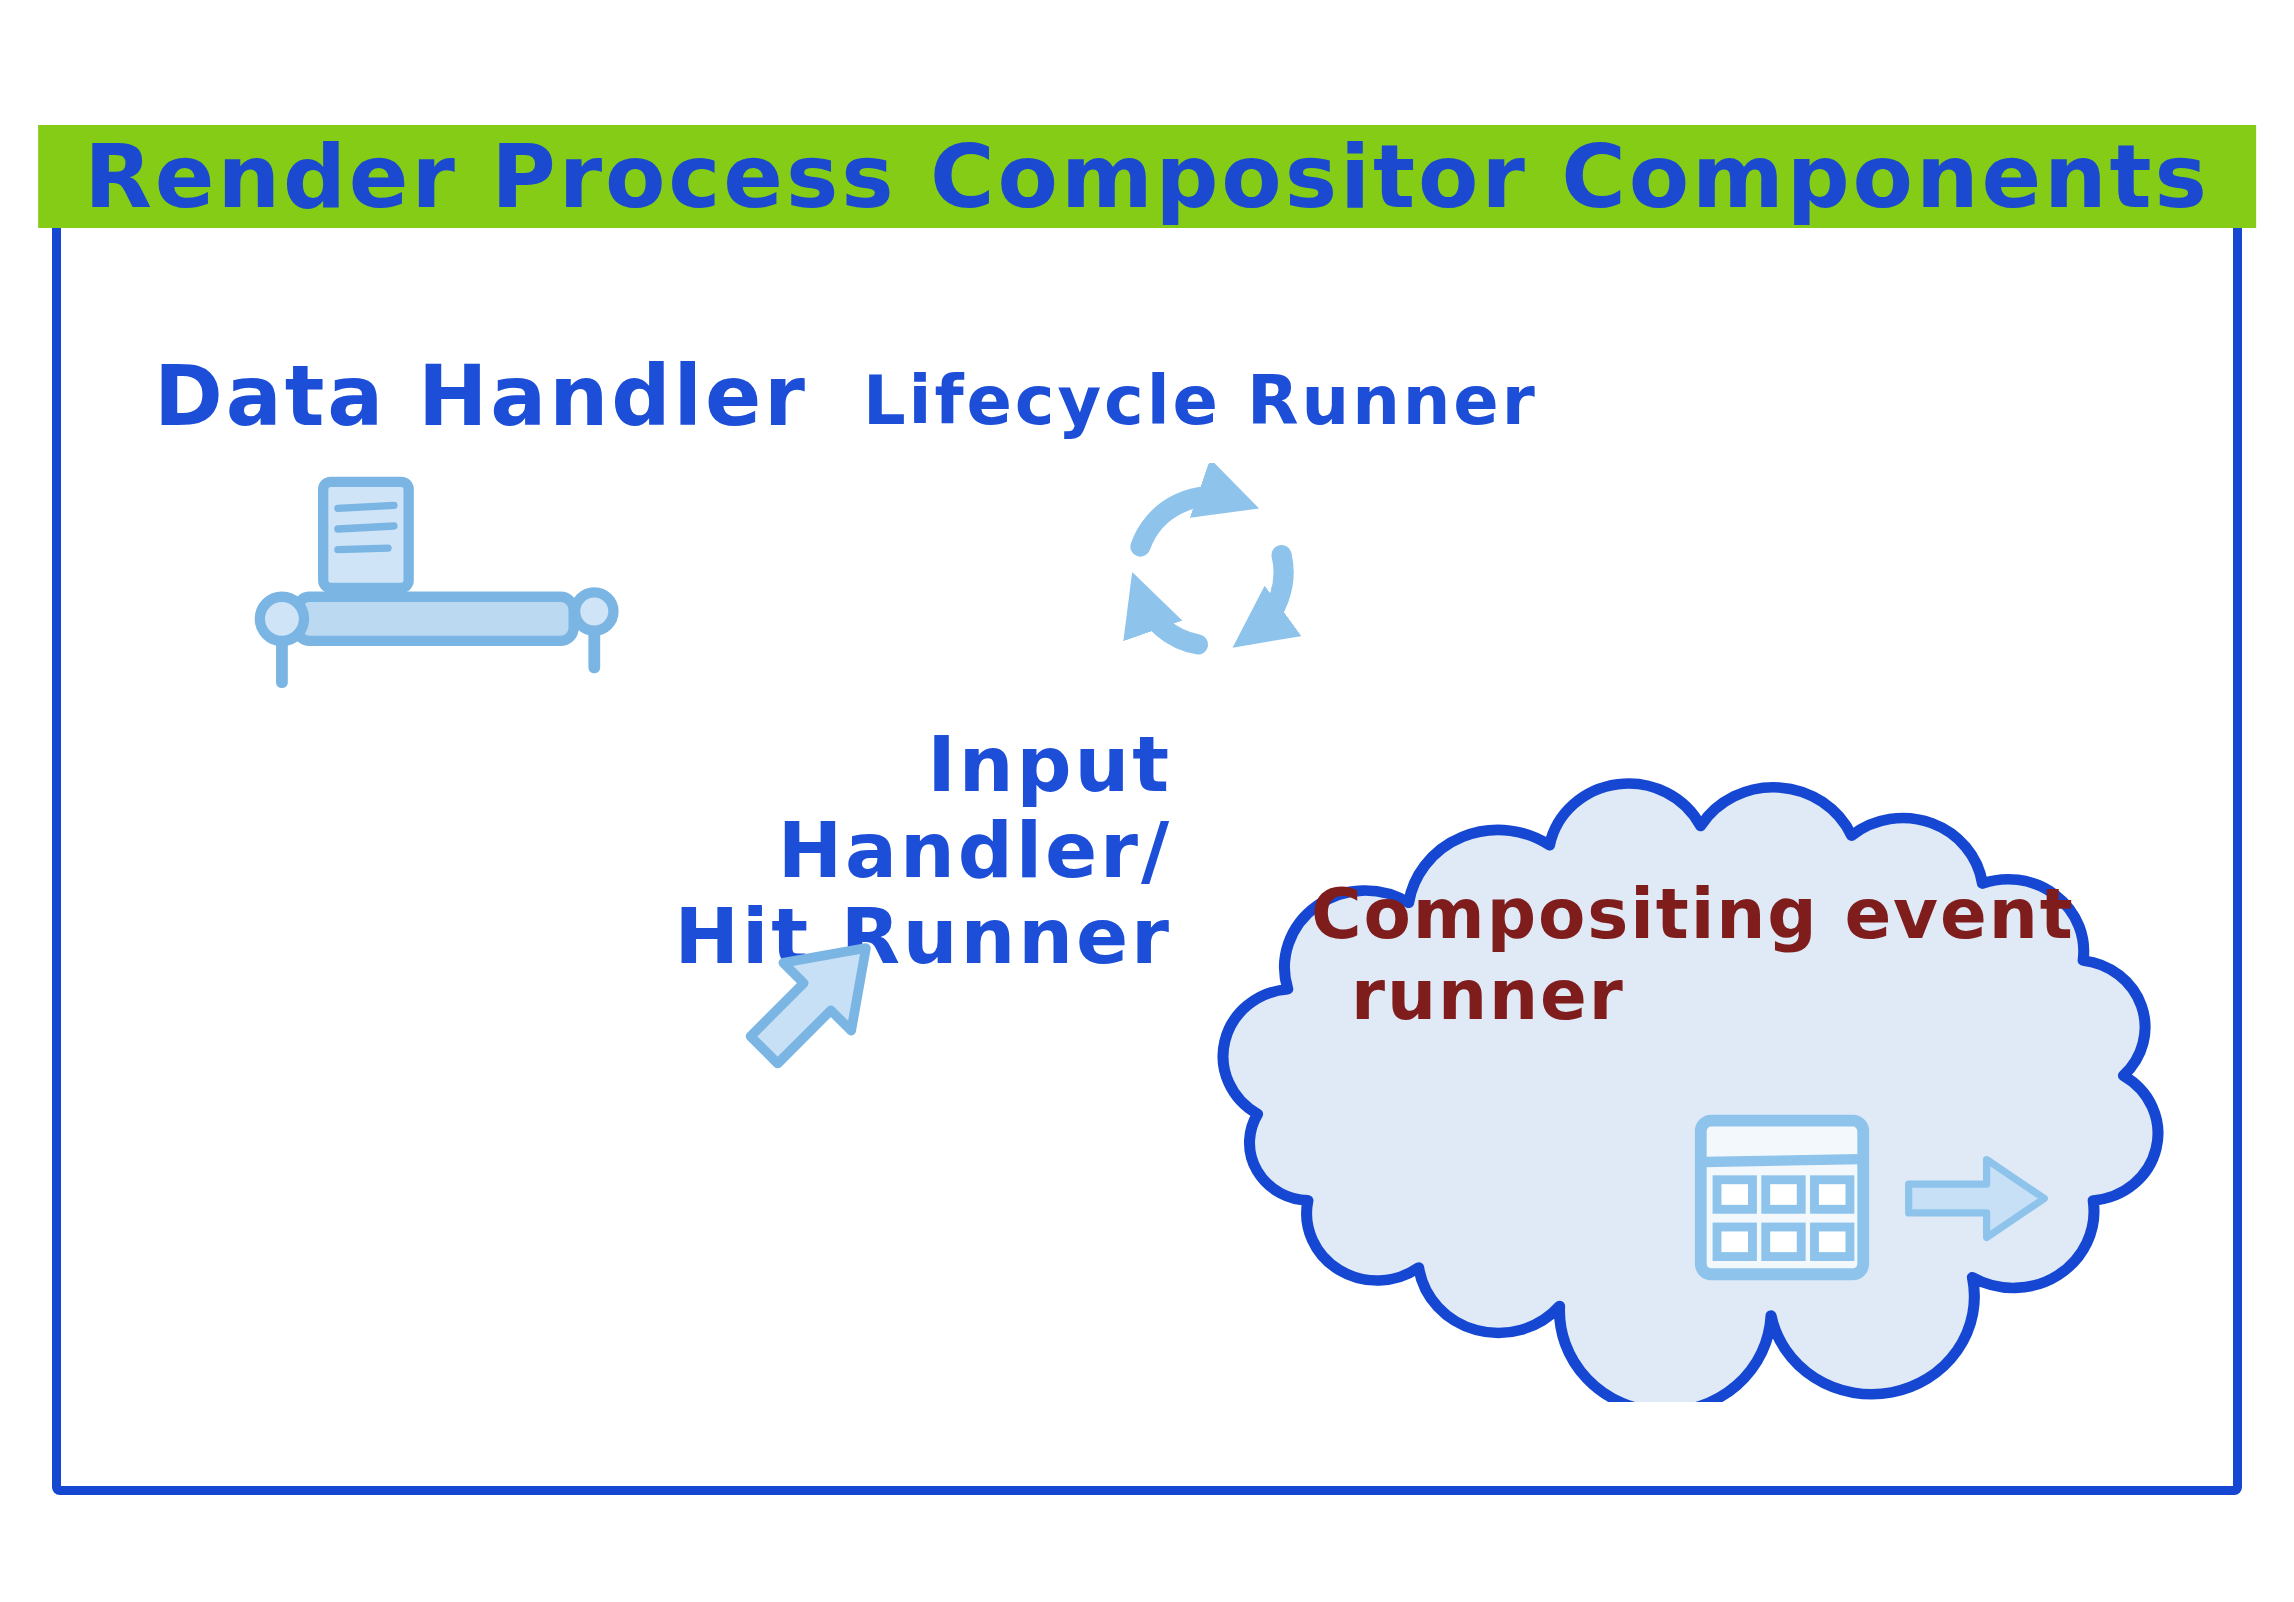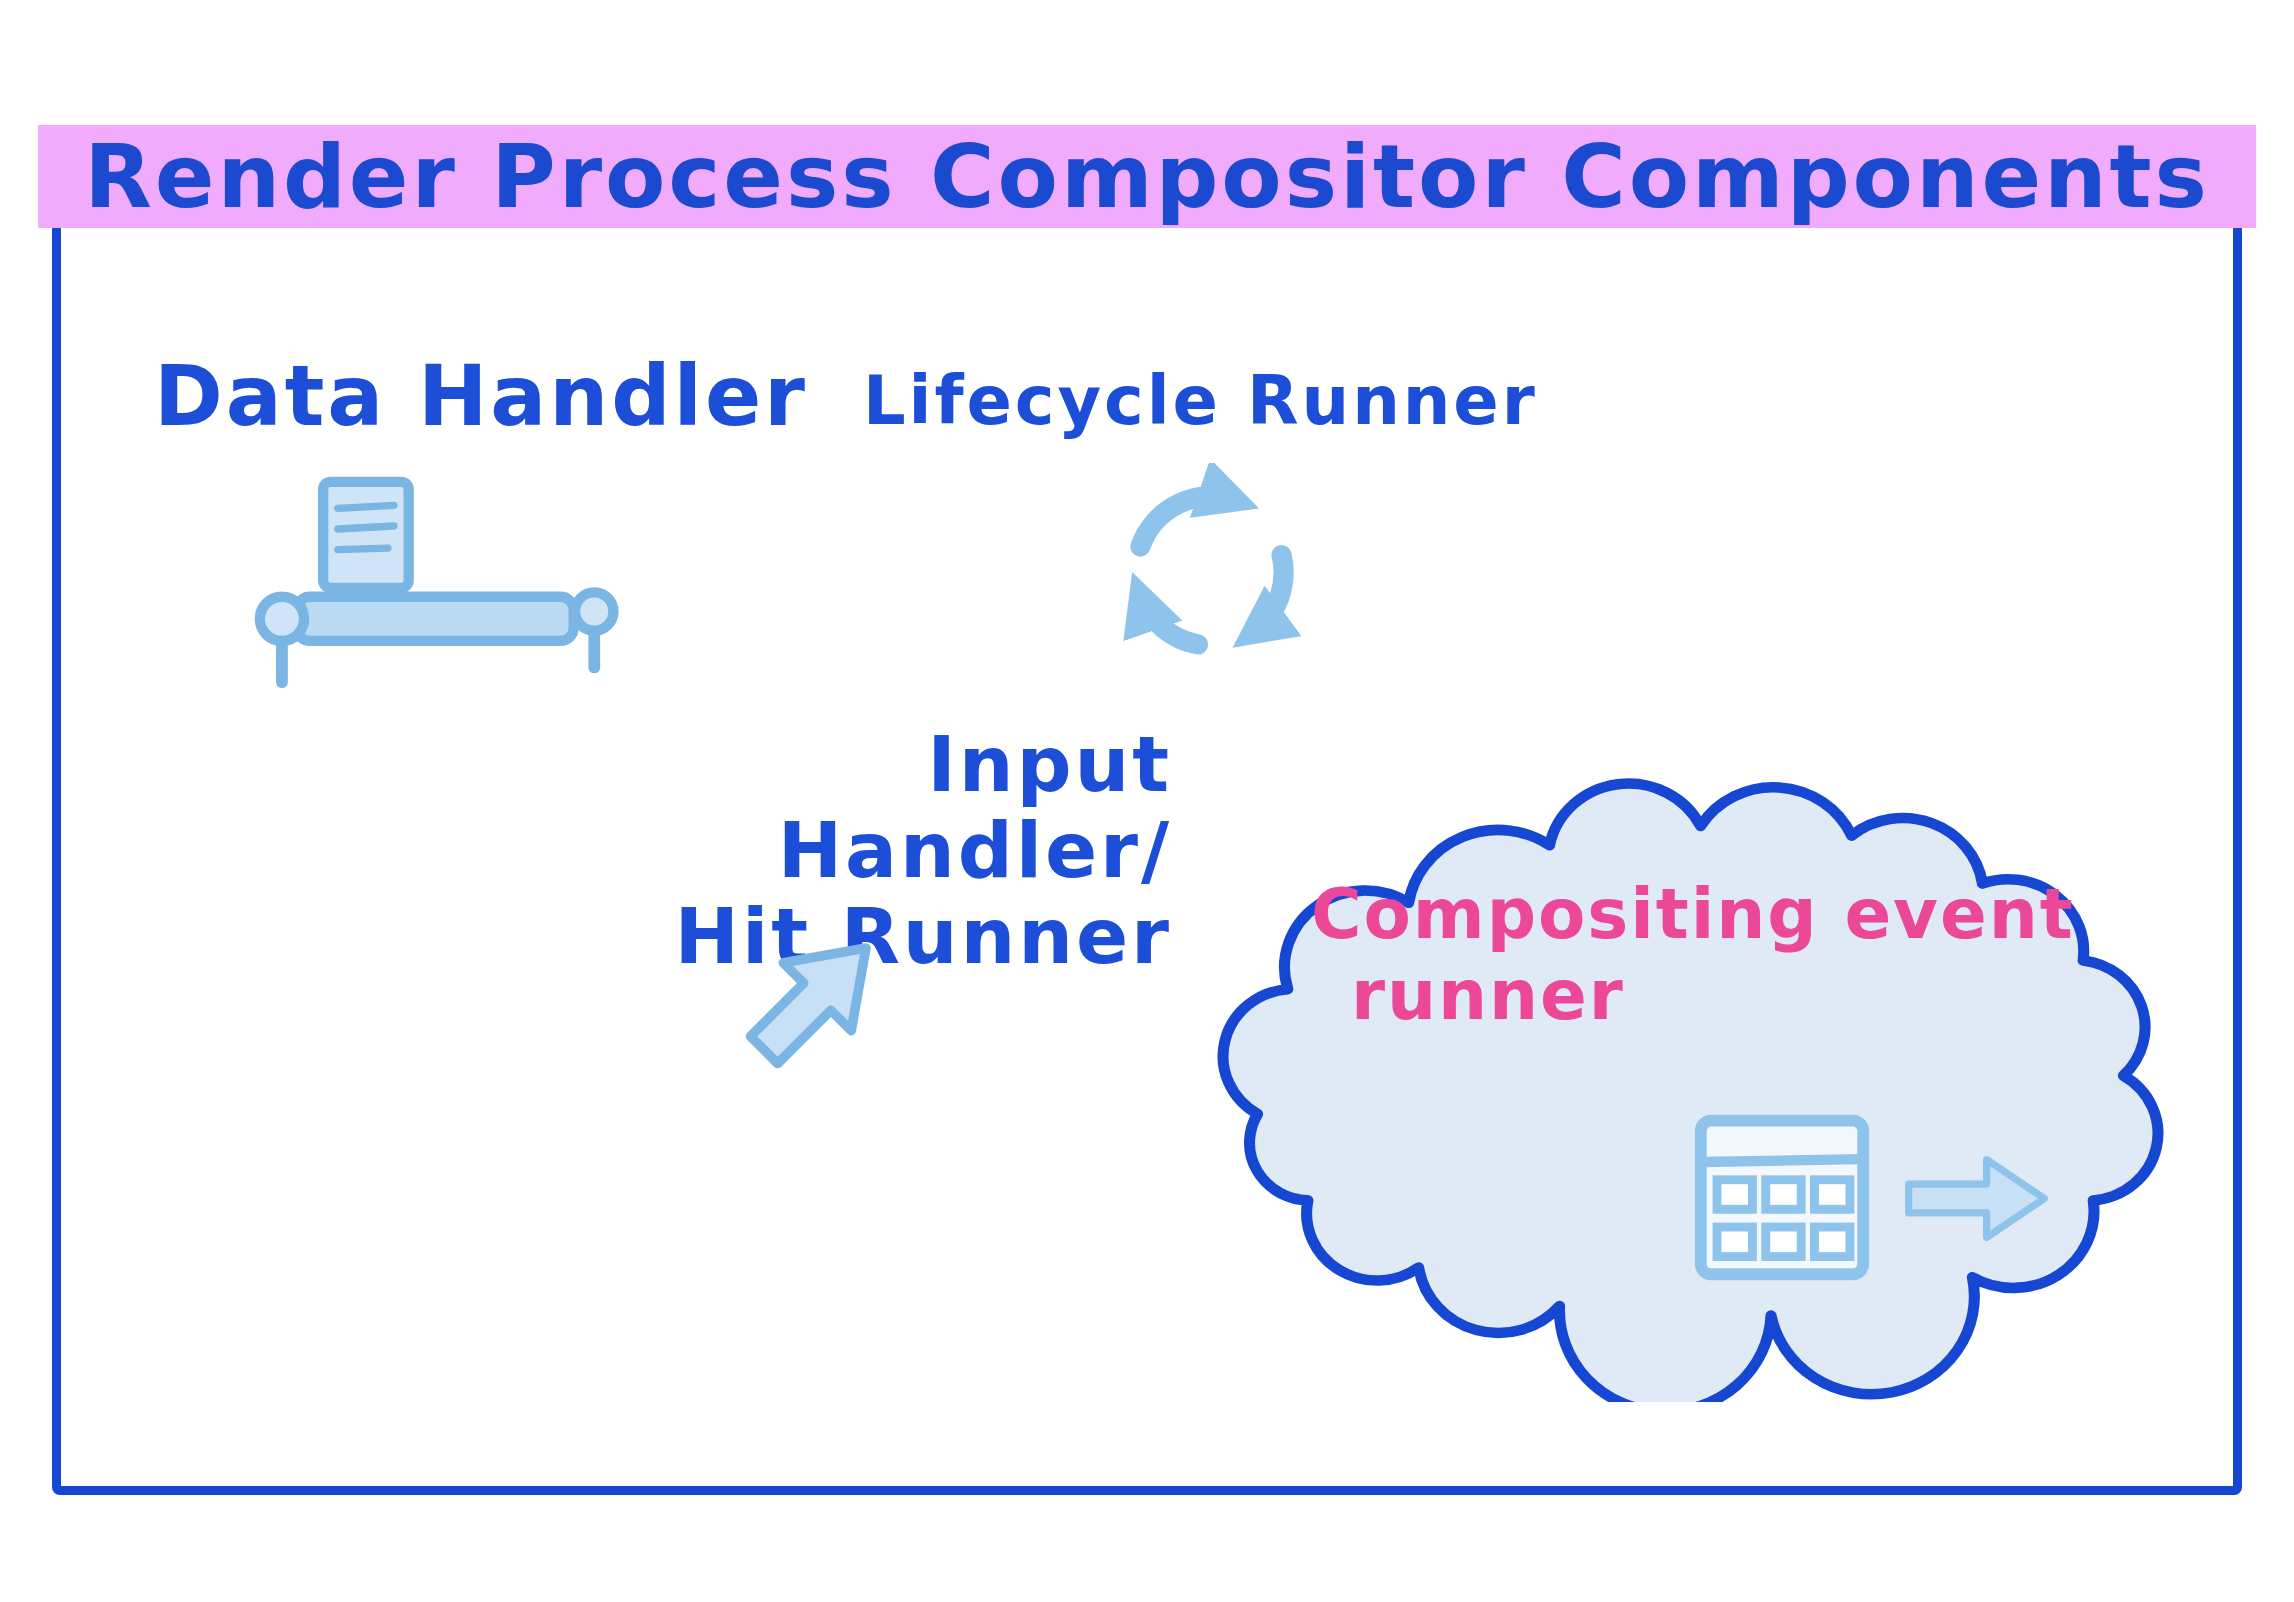--- a/index.html
+++ b/index.html
@@ -23,21 +23,21 @@
     border: 9.6px solid #1647d2;
     border-radius: 7.7px;
   }
 
   
   .title {
     position: absolute;
     top: 125px;
     left: 50%;
     transform: translateX(-50%);
-    background: #f0abfc;
+    background: #84cc16;
     padding: 0 46px;
     font-size: 88px;
     font-weight: 700;
     letter-spacing: 2.9px;
     color: #1b4ad1;
     white-space: nowrap;
     z-index: 3;
   }
 
   .label-light {
@@ -69,21 +69,21 @@
     width: 1047px;
     height: 672px;
     z-index: 1;
   }
   .cloud-svg { position: absolute; left: 0; top: 0; width: 100%; height: 100%; }
   .cloud-text {
     position: absolute;
     left: 144px;
     top: 144px;
     width: 807px;
-    color: #ec4899;
+    color: #7f1d1d;
     font-size: 69px;
     font-weight: 700;
     letter-spacing: 1.9px;
     line-height: 1.18;
     z-index: 2;
   }
   .cloud-text .line { display: block; }
   .cloud-text .line3 { padding-left: 40px; }
 
   .icon-calendar { left: 1686px; top: 1100px; width: 192px; height: 192px; z-index: 2; }

